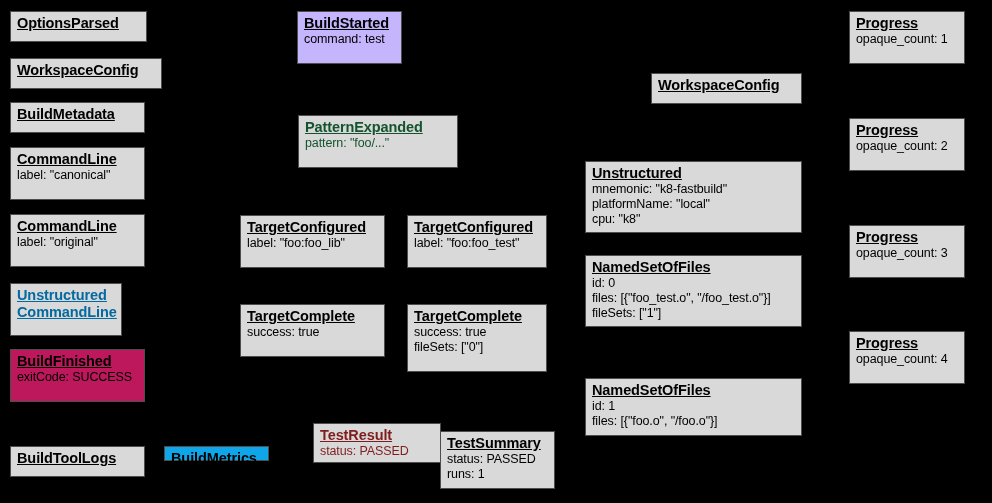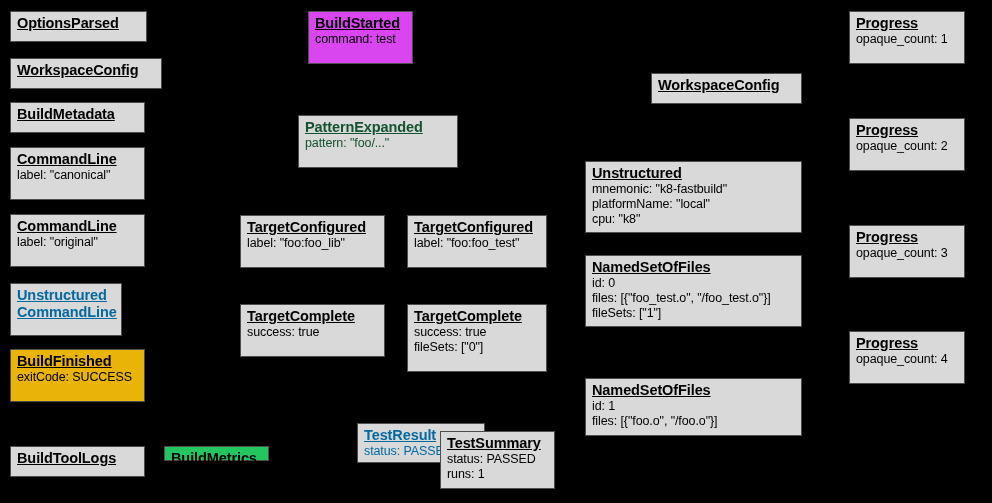--- a/index.html
+++ b/index.html
@@ -60,31 +60,31 @@
       <span class="node-field">label: "canonical"</span>
     </div>
     <div class="node" style="left: 10px; top: 214px; width: 135px; height: 53px; background: rgb(217, 217, 217); border-color: rgb(77, 77, 77); color: rgb(0, 0, 0);">
       <span class="node-title">CommandLine</span>
       <span class="node-field">label: "original"</span>
     </div>
     <div class="node" style="left: 10px; top: 283px; width: 112px; height: 53px; background: rgb(217, 217, 217); border-color: rgb(77, 77, 77); color: #0369a1; text-decoration: underline;">
       <span class="node-title">Unstructured
 CommandLine</span>
     </div>
-    <div class="node" style="left: 10px; top: 349px; width: 135px; height: 53px; background: #eab308; border-color: rgb(77, 77, 77); color: rgb(0, 0, 0);">
+    <div class="node" style="left: 10px; top: 349px; width: 135px; height: 53px; background: #be185d; border-color: rgb(77, 77, 77); color: rgb(0, 0, 0);">
       <span class="node-title">BuildFinished</span>
       <span class="node-field">exitCode: SUCCESS</span>
     </div>
     <div class="node" style="left: 10px; top: 446px; width: 135px; height: 31px; background: rgb(217, 217, 217); border-color: rgb(77, 77, 77); color: rgb(0, 0, 0);">
       <span class="node-title">BuildToolLogs</span>
     </div>
-    <div class="node" style="left: 164px; top: 446px; width: 105px; height: 15px; background: #22c55e; border-color: rgb(77, 77, 77); color: rgb(0, 0, 0);">
+    <div class="node" style="left: 164px; top: 446px; width: 105px; height: 15px; background: #0ea5e9; border-color: rgb(77, 77, 77); color: rgb(0, 0, 0);">
       <span class="node-title">BuildMetrics</span>
     </div>
-    <div class="node" style="left: 308px; top: 11px; width: 105px; height: 53px; background: #d946ef; border-color: rgb(77, 77, 77); color: rgb(0, 0, 0);">
+    <div class="node" style="left: 297px; top: 11px; width: 105px; height: 53px; background: #c4b5fd; border-color: rgb(77, 77, 77); color: rgb(0, 0, 0);">
       <span class="node-title">BuildStarted</span>
       <span class="node-field">command: test</span>
     </div>
     <div class="node" style="left: 298px; top: 115px; width: 160px; height: 53px; background: rgb(217, 217, 217); border-color: rgb(77, 77, 77); color: #14532d;">
       <span class="node-title">PatternExpanded</span>
       <span class="node-field">pattern: "foo/..."</span>
     </div>
     <div class="node" style="left: 240px; top: 215px; width: 145px; height: 53px; background: rgb(217, 217, 217); border-color: rgb(77, 77, 77); color: rgb(0, 0, 0);">
       <span class="node-title">TargetConfigured</span>
       <span class="node-field">label: "foo:foo_lib"</span>
@@ -95,21 +95,21 @@
     </div>
     <div class="node" style="left: 240px; top: 304px; width: 145px; height: 53px; background: rgb(217, 217, 217); border-color: rgb(77, 77, 77); color: rgb(0, 0, 0);">
       <span class="node-title">TargetComplete</span>
       <span class="node-field">success: true</span>
     </div>
     <div class="node" style="left: 407px; top: 304px; width: 140px; height: 68px; background: rgb(217, 217, 217); border-color: rgb(77, 77, 77); color: rgb(0, 0, 0);">
       <span class="node-title">TargetComplete</span>
       <span class="node-field">success: true</span>
       <span class="node-field">fileSets: ["0"]</span>
     </div>
-    <div class="node" style="left: 313px; top: 423px; width: 128px; height: 40px; background: rgb(217, 217, 217); border-color: rgb(77, 77, 77); color: #0369a1; margin-left: 44px;">
+    <div class="node" style="left: 313px; top: 423px; width: 128px; height: 40px; background: rgb(217, 217, 217); border-color: rgb(77, 77, 77); color: #7f1d1d;">
       <span class="node-title">TestResult</span>
       <span class="node-field">status: PASSED</span>
     </div>
     <div class="node" style="left: 440px; top: 405px; width: 115px; height: 58px; background: rgb(217, 217, 217); border-color: rgb(77, 77, 77); color: rgb(0, 0, 0); margin-top: 26px;">
       <span class="node-title">TestSummary</span>
       <span class="node-field">status: PASSED</span>
       <span class="node-field">runs: 1</span>
     </div>
     <div class="node" style="left: 651px; top: 73px; width: 151px; height: 31px; background: rgb(217, 217, 217); border-color: rgb(77, 77, 77); color: rgb(0, 0, 0);">
       <span class="node-title">WorkspaceConfig</span>

